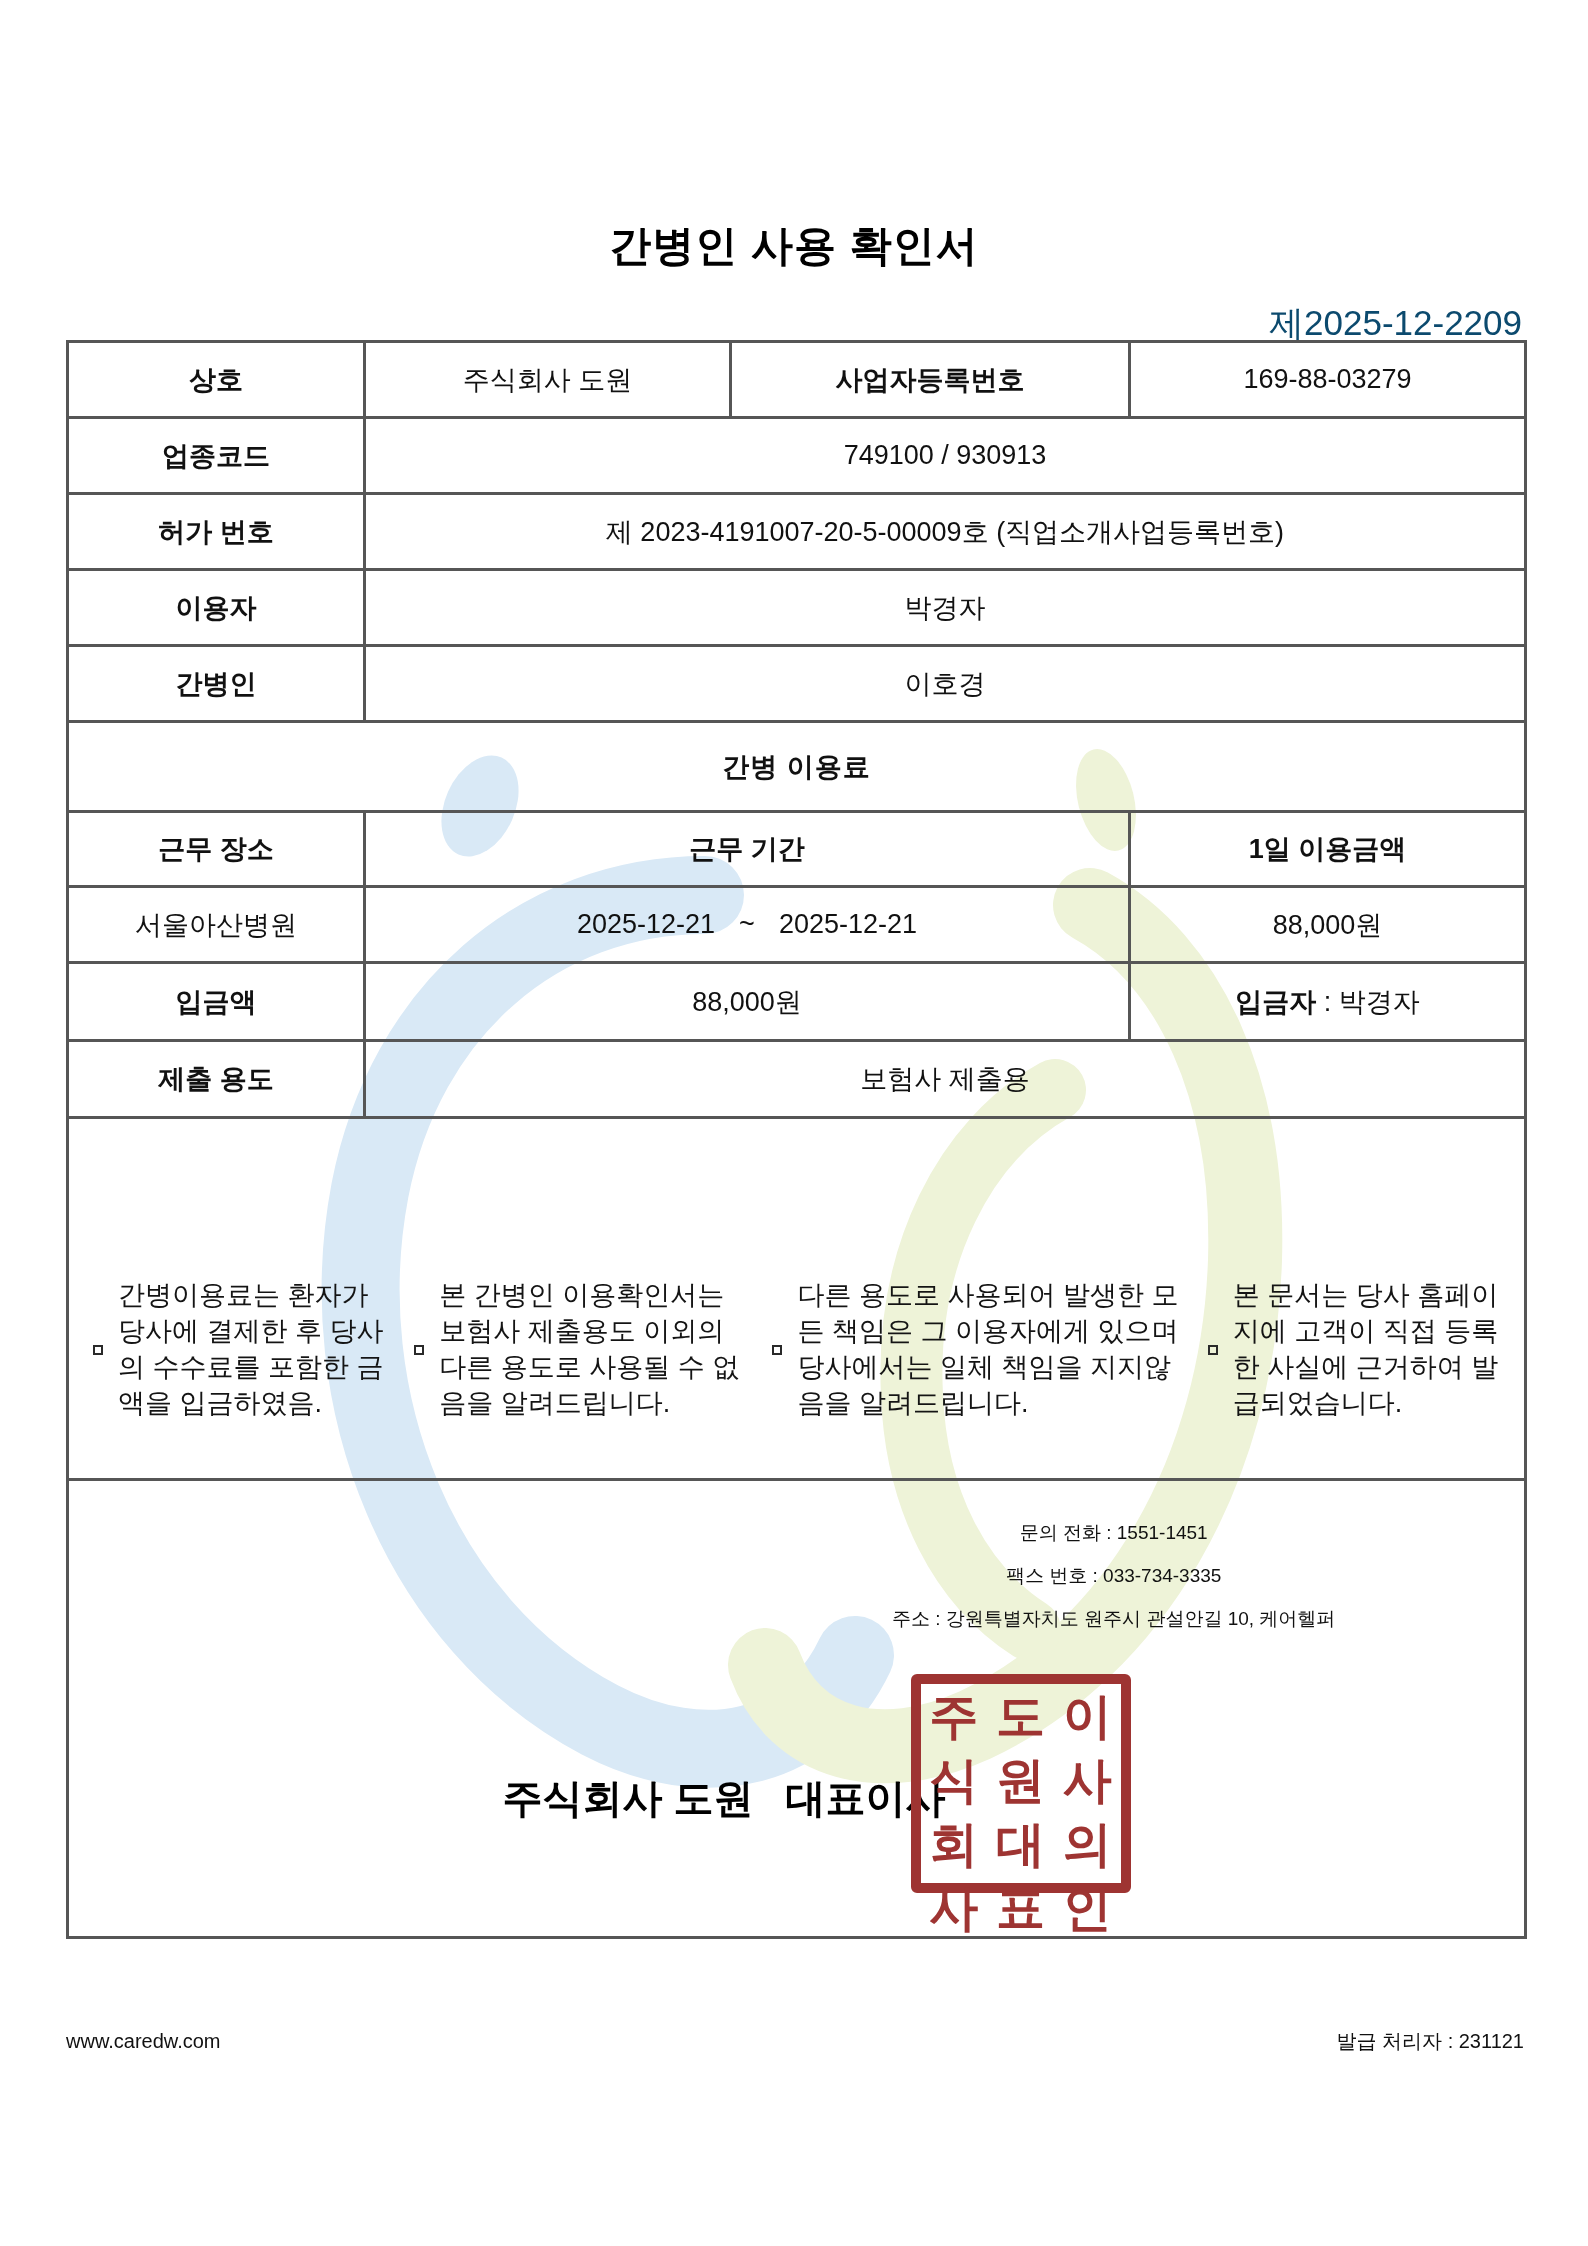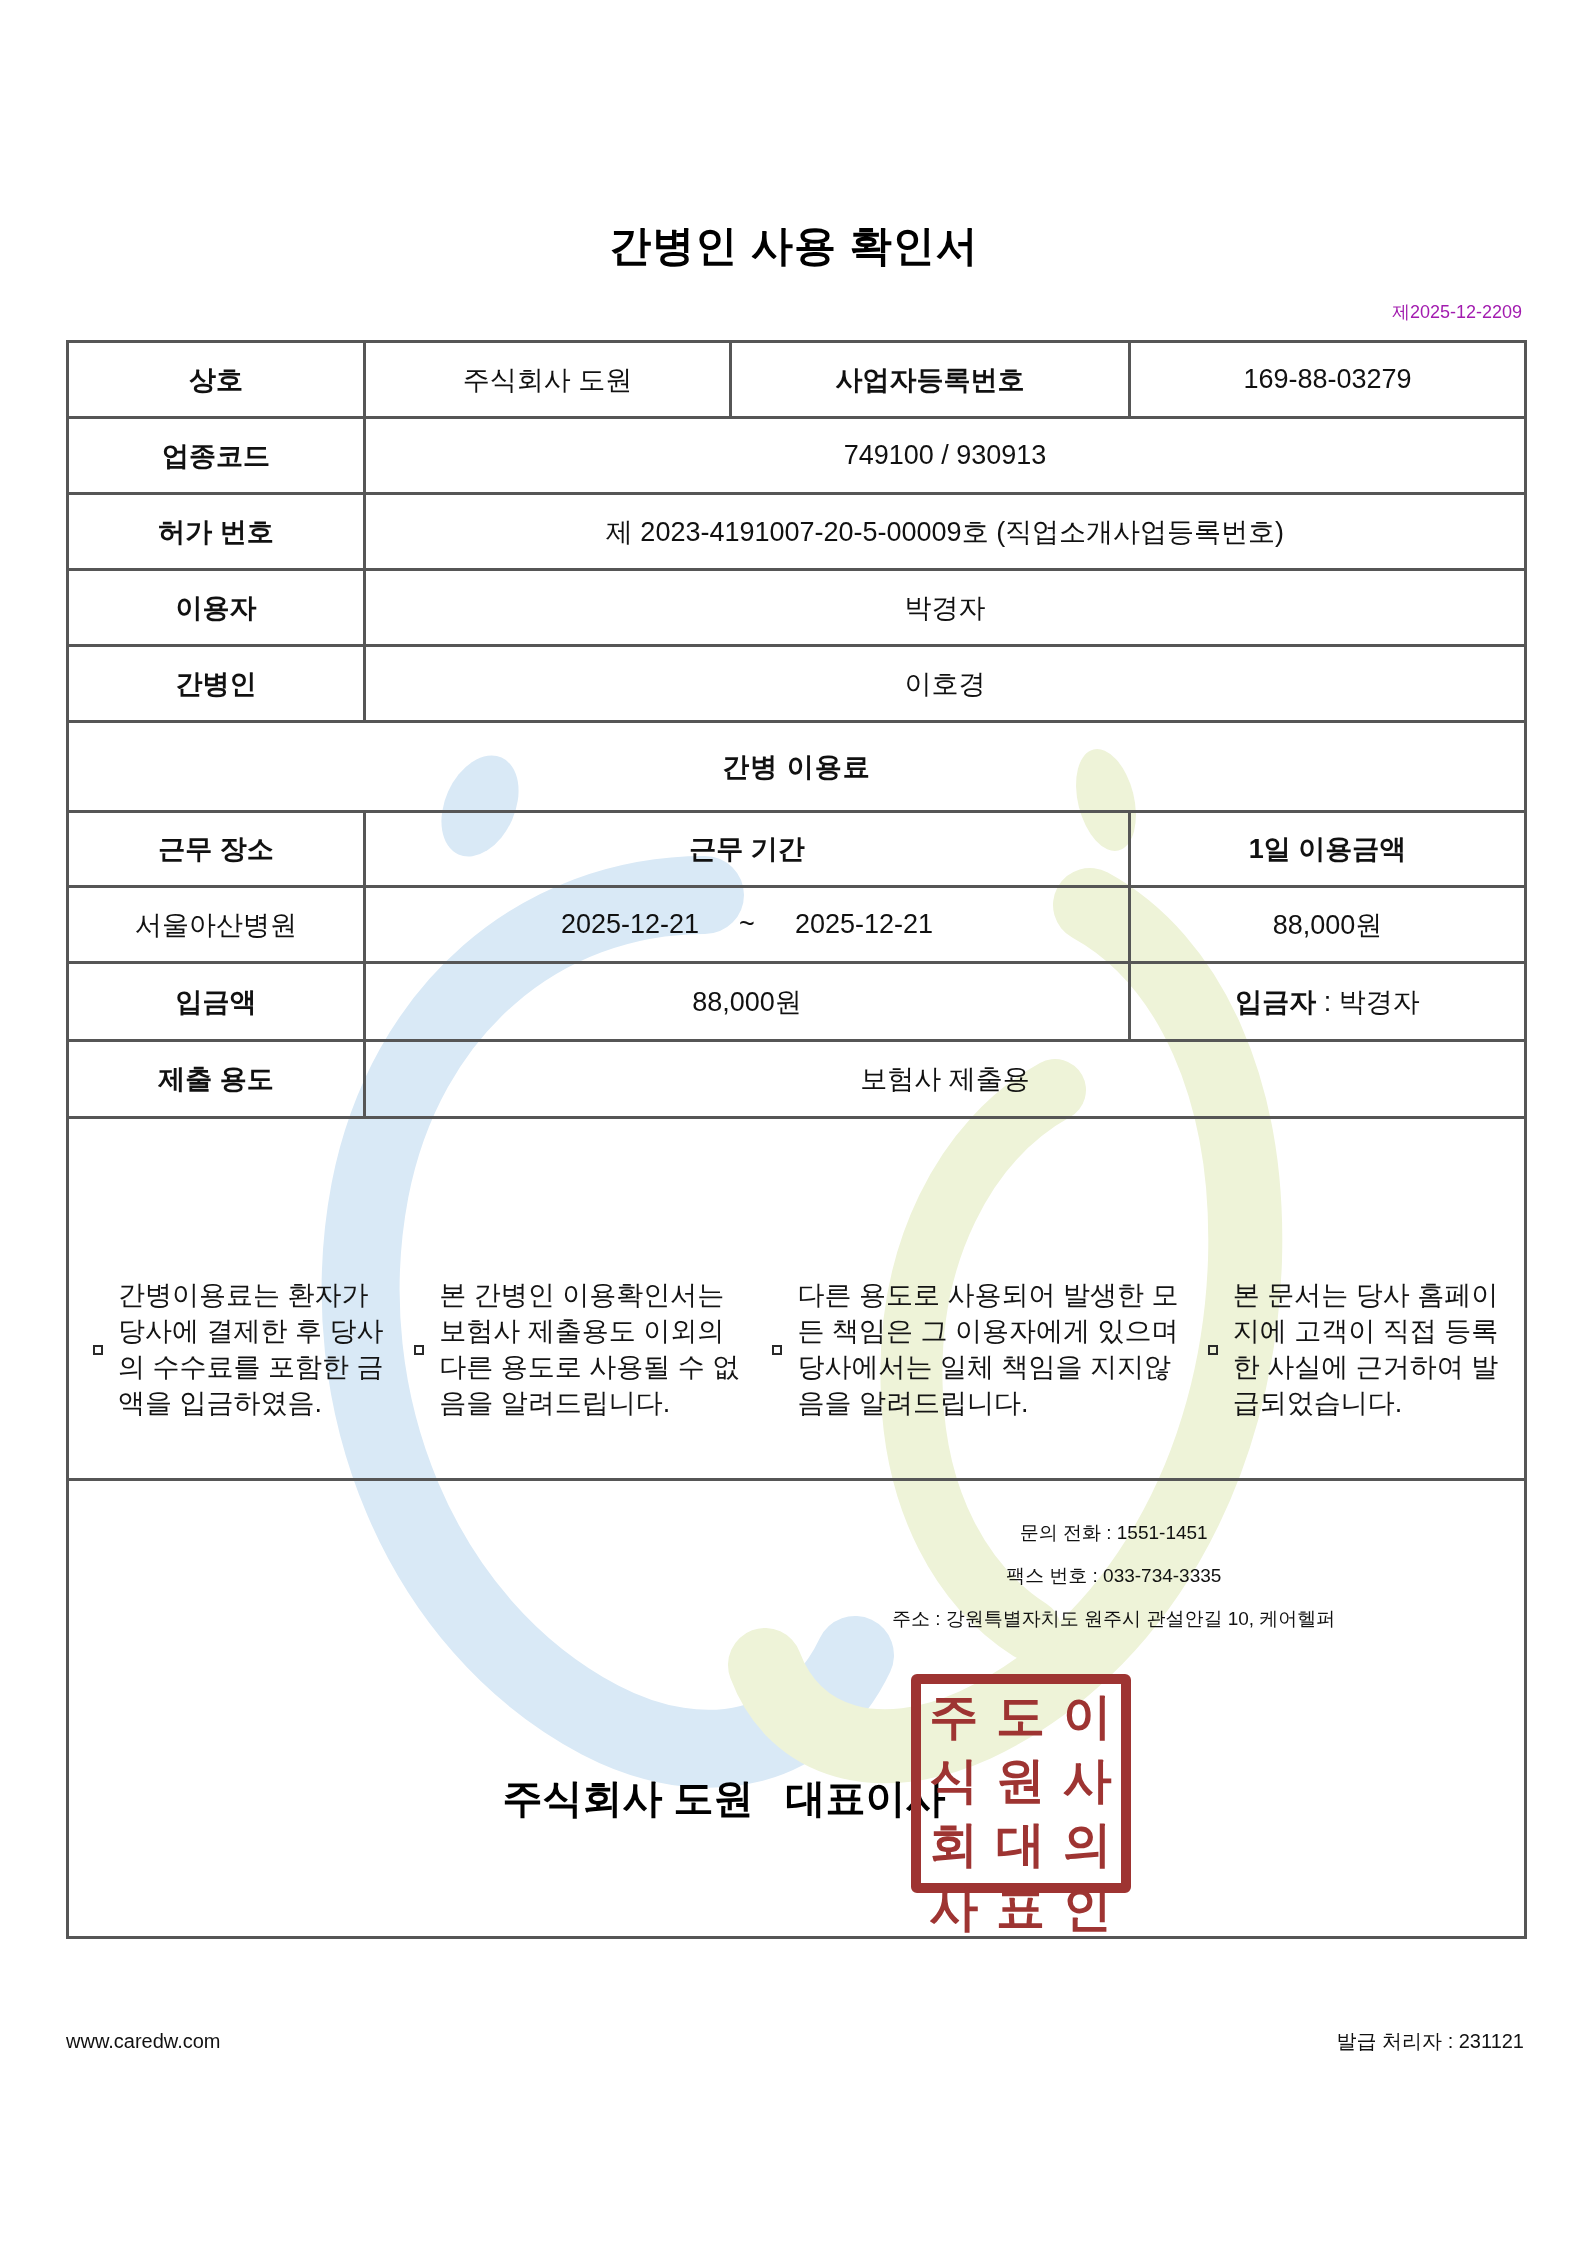--- a/index.html
+++ b/index.html
@@ -14,40 +14,40 @@
   #watermark { position:absolute; left:0; top:0; width:1588px; height:2246px; z-index:0; }
   .content { position:absolute; left:0; top:0; width:1588px; height:2246px; z-index:1; }
 
   .doc-title {
     position:absolute; top:218px; left:0; width:100%;
     text-align:center; font-size:42px; font-weight:bold; color:#000;
     letter-spacing:1px;
   }
   .doc-number {
     position:absolute; top:300px; right:66px;
-    font-size:18px; color:#a21caf;margin-left:20px;
+    font-size:35px; color:#0c4a6e;margin-left:20px;
   }
 
   table.main {
     position:absolute; left:66px; top:340px;
     width:1458px;
     border-collapse:collapse;
     table-layout:fixed;
     background:transparent;
   }
   table.main td {
     border:3px solid #565656;
     text-align:center; vertical-align:middle;
     font-size:27px; color:#111;
     background:transparent;
   }
   td.lbl { font-weight:bold; }
   td.section-title { font-size:34px; font-weight:bold; letter-spacing:1px; }
 
-  .period-wrap { display:flex; justify-content:center; align-items:center; gap:40px; }
+  .period-wrap { display:flex; justify-content:center; align-items:center; gap:24px; }
 
   .payer-cell .plbl { font-weight:bold; }
 
   td.notes-cell { vertical-align:middle; }
   .notes-box {
     display:flex; gap:17px;
     padding:100px 20px 0 24px;
     text-align:left;
   }
   .note-line { display:flex; align-items:center; gap:15px; font-size:27px; color:#141414; }

